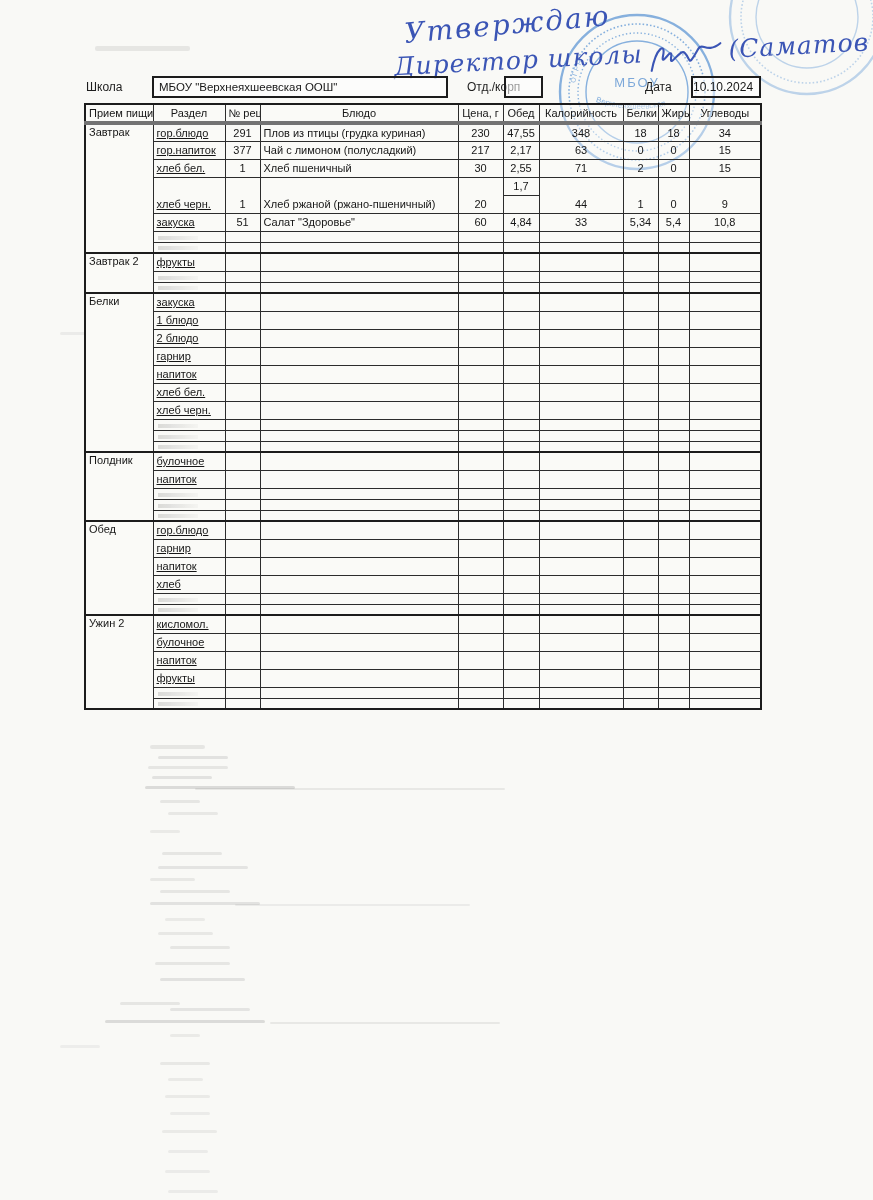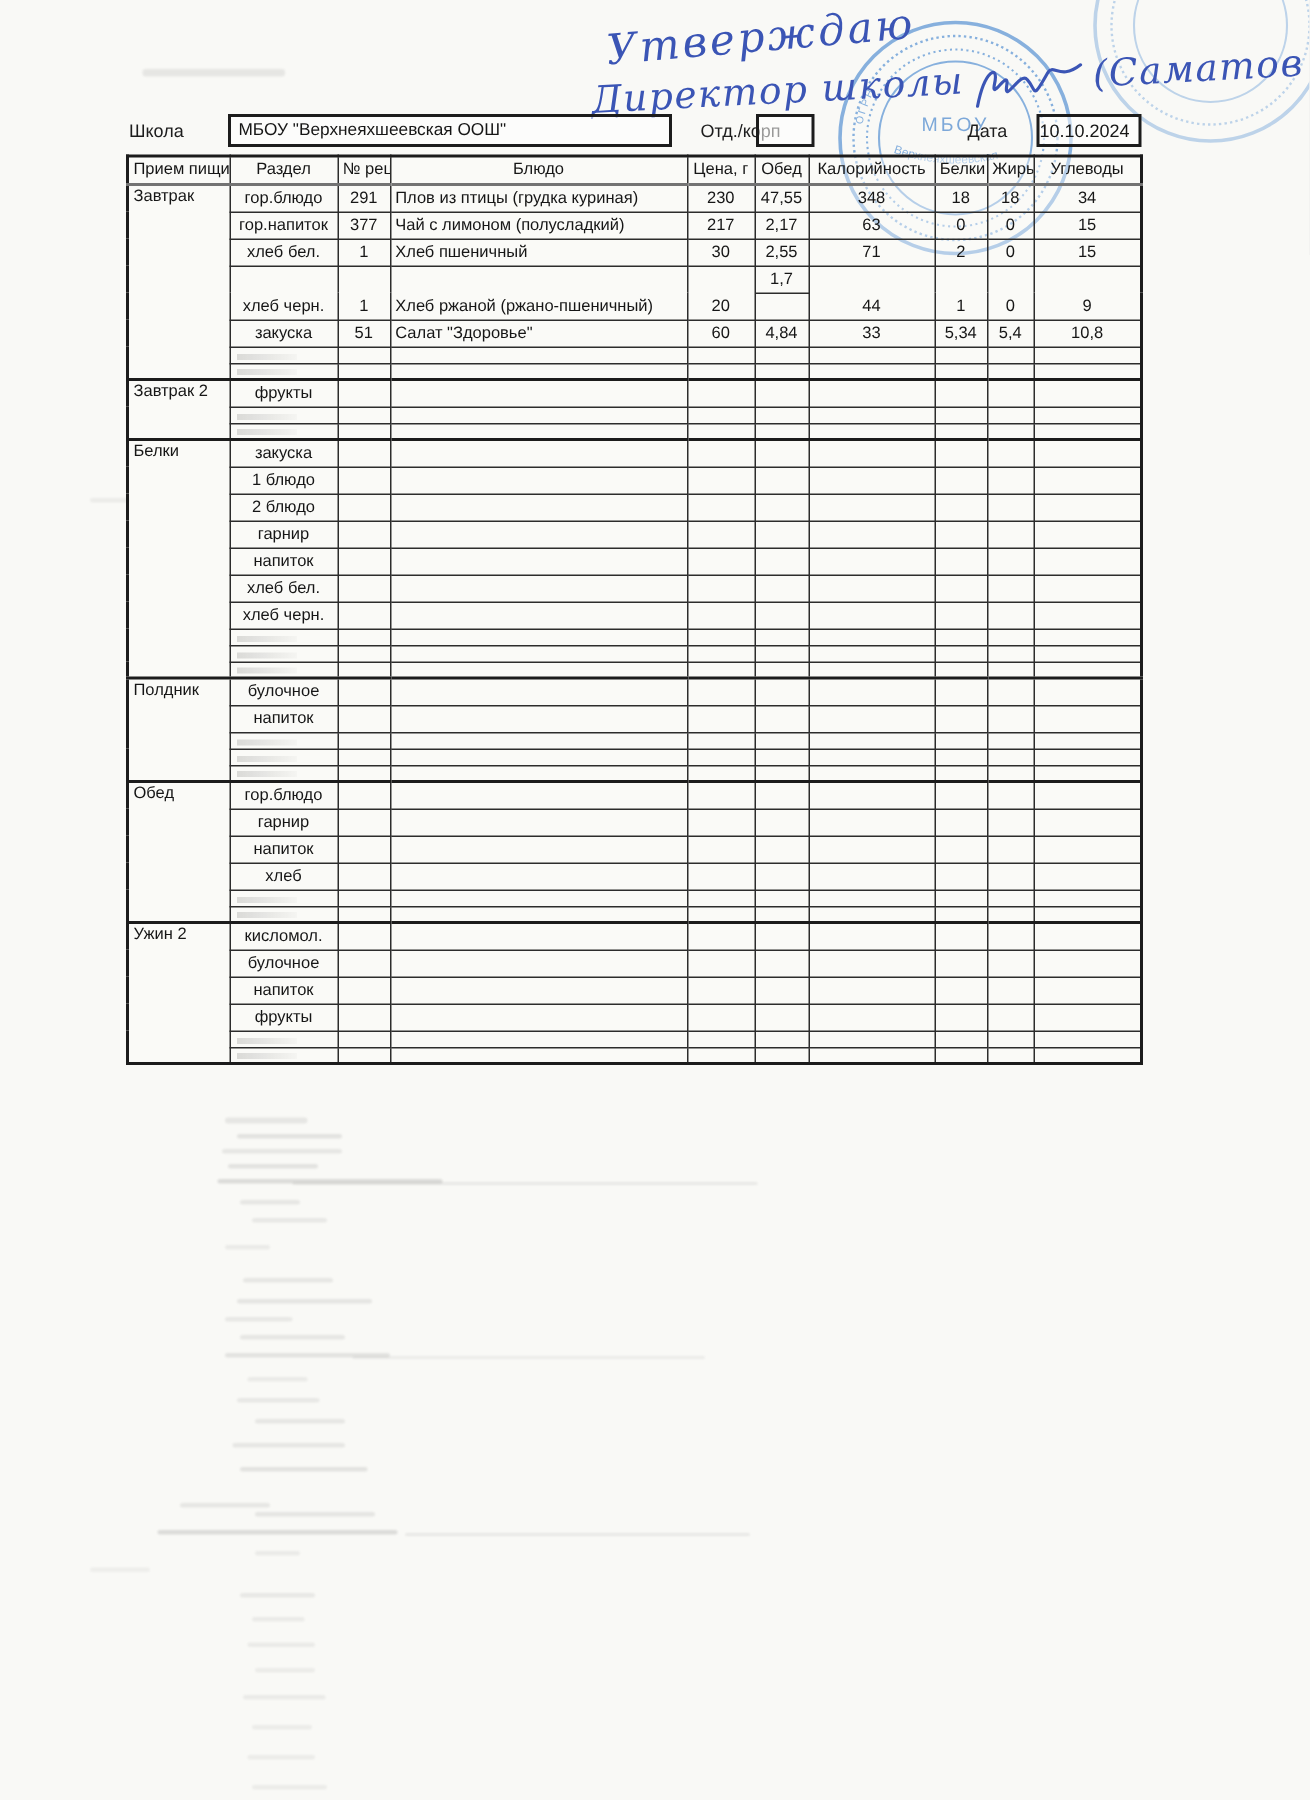--- a/index.html
+++ b/index.html
@@ -25,25 +25,25 @@
   
   table.menu{
     position:absolute;left:84px;top:103px;width:676px;
     border-collapse:collapse;table-layout:fixed;
     border:2px solid #1c1c1c;background:rgba(252,252,249,.4);
   }
   .menu th,.menu td{
     border:1px solid #2c2c2c;font-size:11px;line-height:1.1;
     padding:0 3px;overflow:hidden;white-space:nowrap;box-sizing:border-box;
   }
-  .menu thead th{height:19px;font-weight:normal;text-align:center;border-bottom:2px solid #737373;margin-top:24px;}
+  .menu thead th{height:19px;font-weight:normal;text-align:center;border-bottom:4px solid #737373;margin-top:24px;}
   .menu tr.r-filled{height:18px;}
   .menu tr.r-empty{height:11px;}
   .menu td.meal{vertical-align:top;text-align:left;padding-top:1px;}
-  .menu td.c1{text-align:center;}
+  .menu td.c1{text-align:left;text-decoration:underline;}
   .menu td.c2{text-align:center;margin-left:28px;}
   .menu td.c3{text-align:left;}
   .menu td.c4,.menu td.c5,.menu td.c6,.menu td.c7,.menu td.c8,.menu td.c9{text-align:center;}
   .menu .sec-top{border-top:2px solid #1c1c1c;}
   .menu td.mh{border-bottom-style:hidden;}
   
   .menu tr.r-empty td.c1::after{
     content:"";display:block;height:4px;width:40px;margin:2px 0 0 1px;
     background:linear-gradient(90deg,rgba(90,90,90,.20),rgba(90,90,90,.03));
     filter:blur(.5px);

